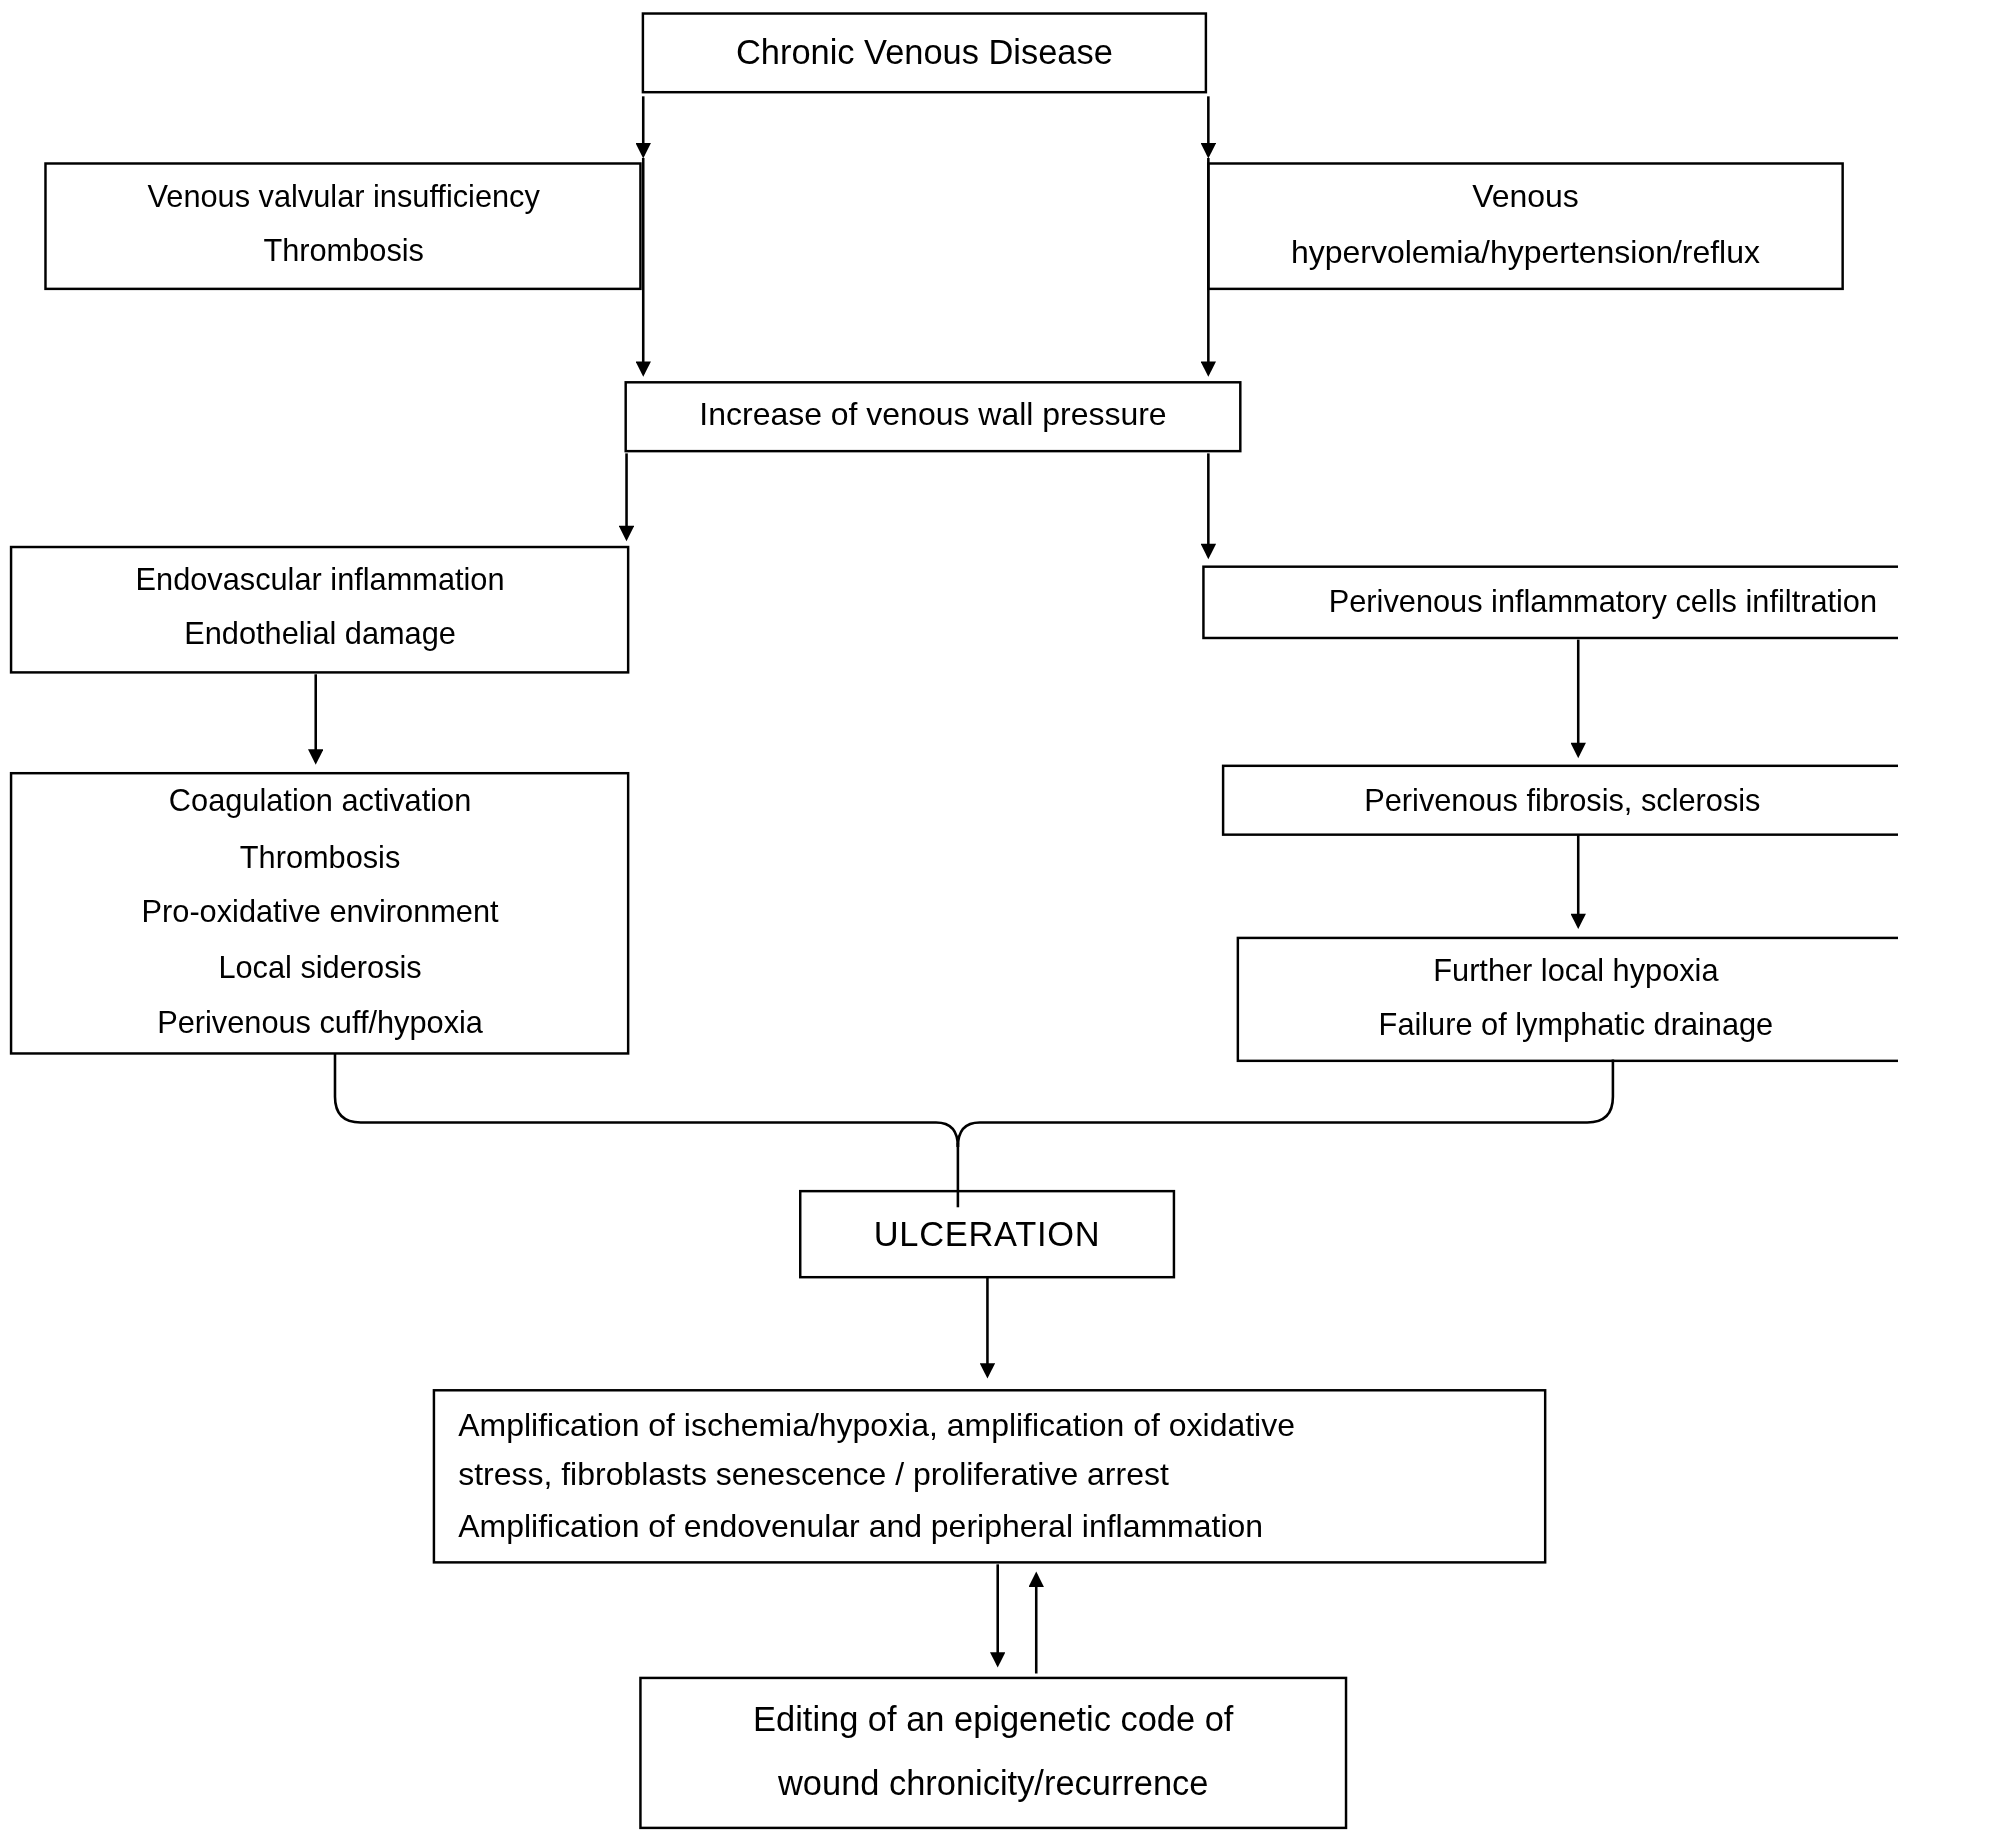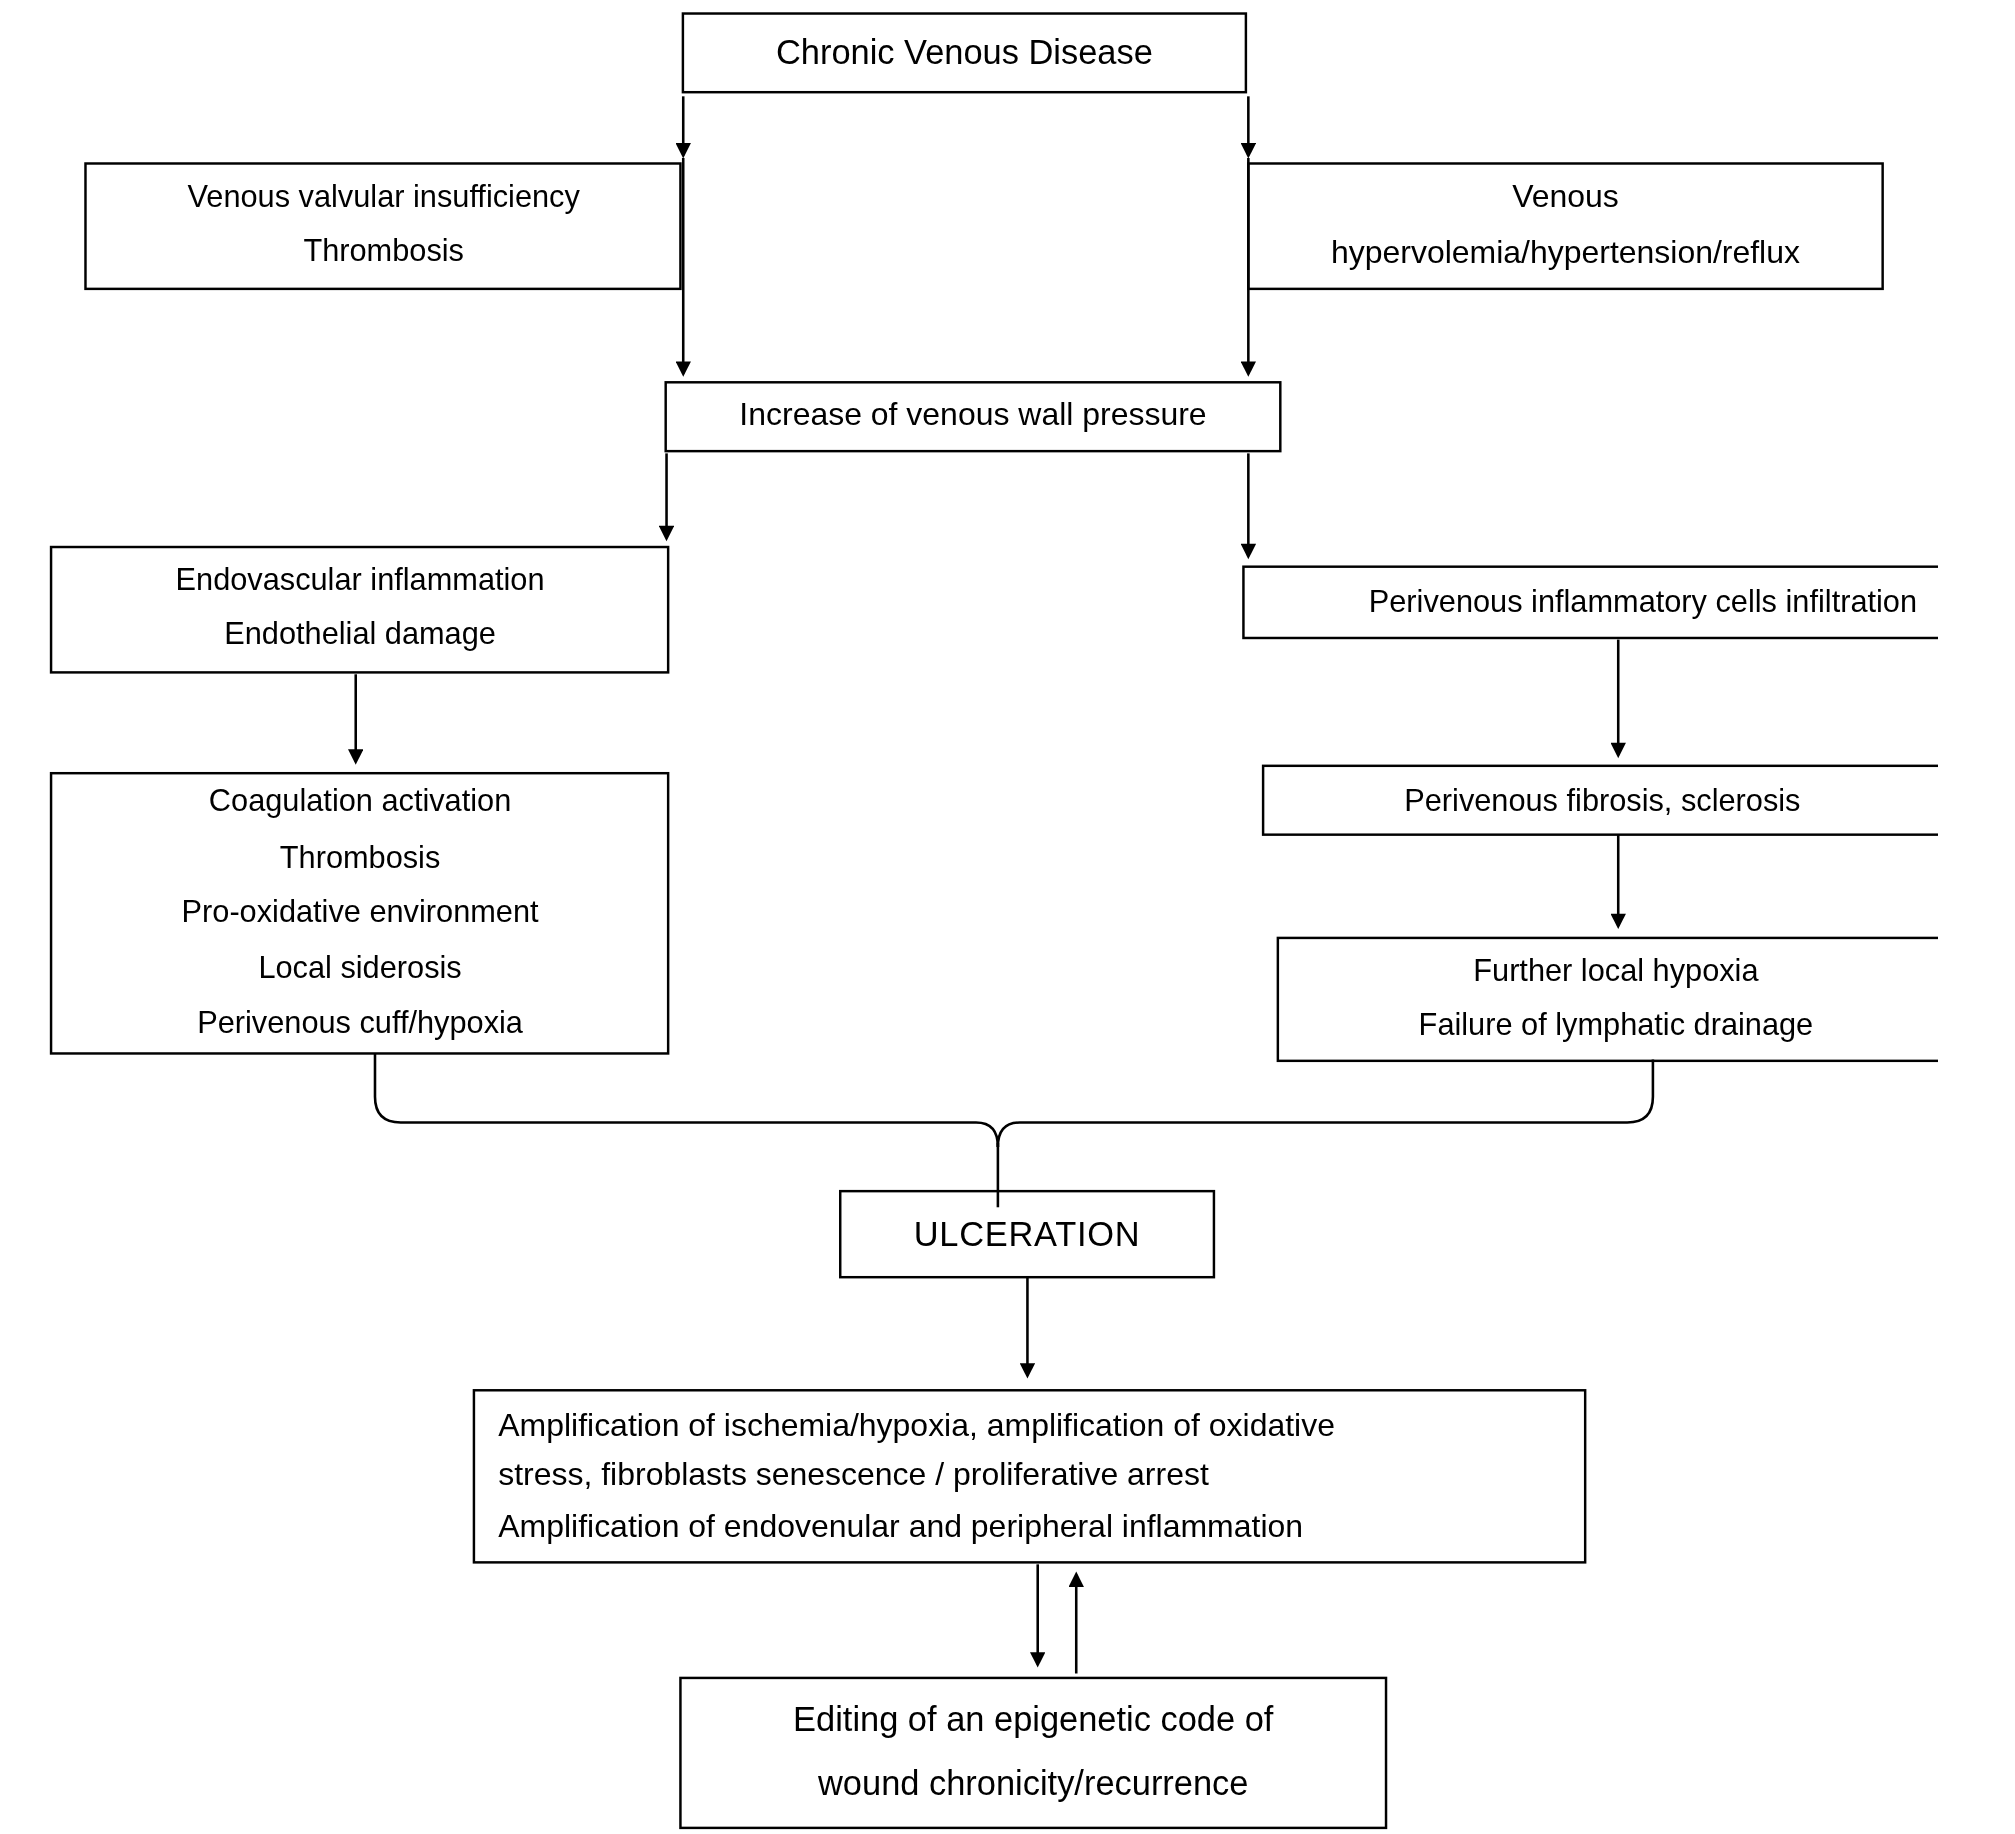--- a/index.html
+++ b/index.html
@@ -1,16 +1,16 @@
 <!DOCTYPE html>
 <html style="font-size:8.4px"><head>
 <meta charset="utf-8">
 <style>
   html,body{margin:0;padding:0;background:#ffffff;}
-  .viewport{width:1898px;height:1835px;overflow:hidden;background:#ffffff;margin-left:40px;}
+  .viewport{width:1898px;height:1835px;overflow:hidden;background:#ffffff;}
   .stage{
     position:relative;width:820px;height:746px;background:#ffffff;color:#000;
     font-family:"Liberation Sans",sans-serif;
     transform:scale(2.4585);transform-origin:0 0;
   }
   .box{
     position:absolute;box-sizing:border-box;border:1.6px solid #000;background:#fff;
     display:flex;flex-direction:column;justify-content:center;align-items:center;
     text-align:center;font-size:12.5px;line-height:1.6;
   }

